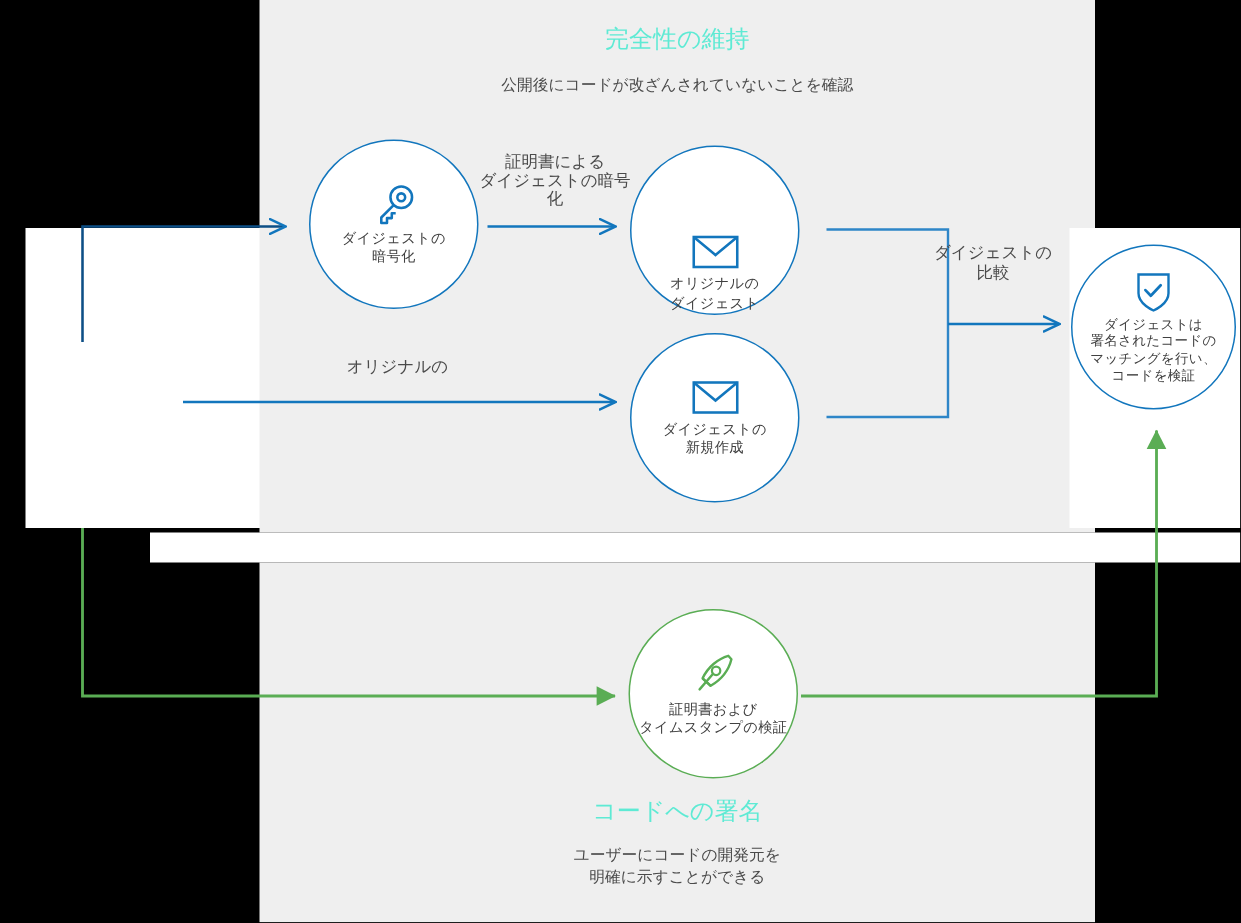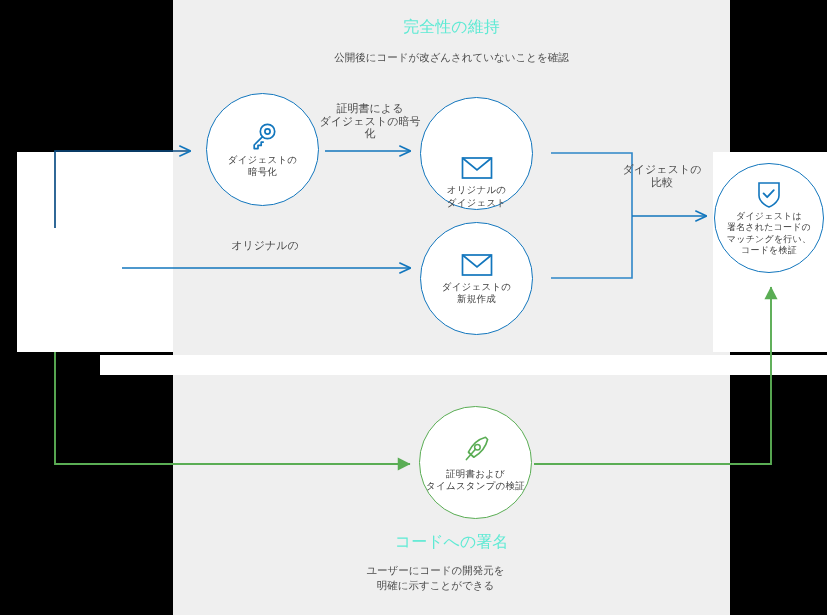--- a/index.html
+++ b/index.html
@@ -51,21 +51,21 @@
   #n-cert   .cap{font-size:9.5px;line-height:12.5px;}
 
   .txt{position:absolute;color:#4a4a4a;white-space:pre-line;}
   .sec-title{font-size:16px;line-height:17px;text-align:center;color:#5eead4;}
   .sec-sub  {font-size:10.5px;line-height:15px;text-align:center;color:#4a4a4a;}
   .edge-lbl {font-size:11px;line-height:12.5px;text-align:center;color:#4a4a4a;}
 
   #t-top-title {left:173px;top:18px;  width:557px;}
   #t-top-sub   {left:173px;top:50px;  width:557px;}
   #t-bot-title {left:173px;top:533px; width:557px;}
-  #t-bot-sub   {left:157px;top:563px; width:557px;}
+  #t-bot-sub   {left:173px;top:563px; width:557px;}
 
   #l-certenc {left:315px;top:102px; width:110px;}
   #l-hash    {left:200px;top:239px; width:130px;}
   #l-compare {left:612px;top:163px; width:100px;}
 </style>
 </head>
 <body>
 
 <div id="stage">
 

